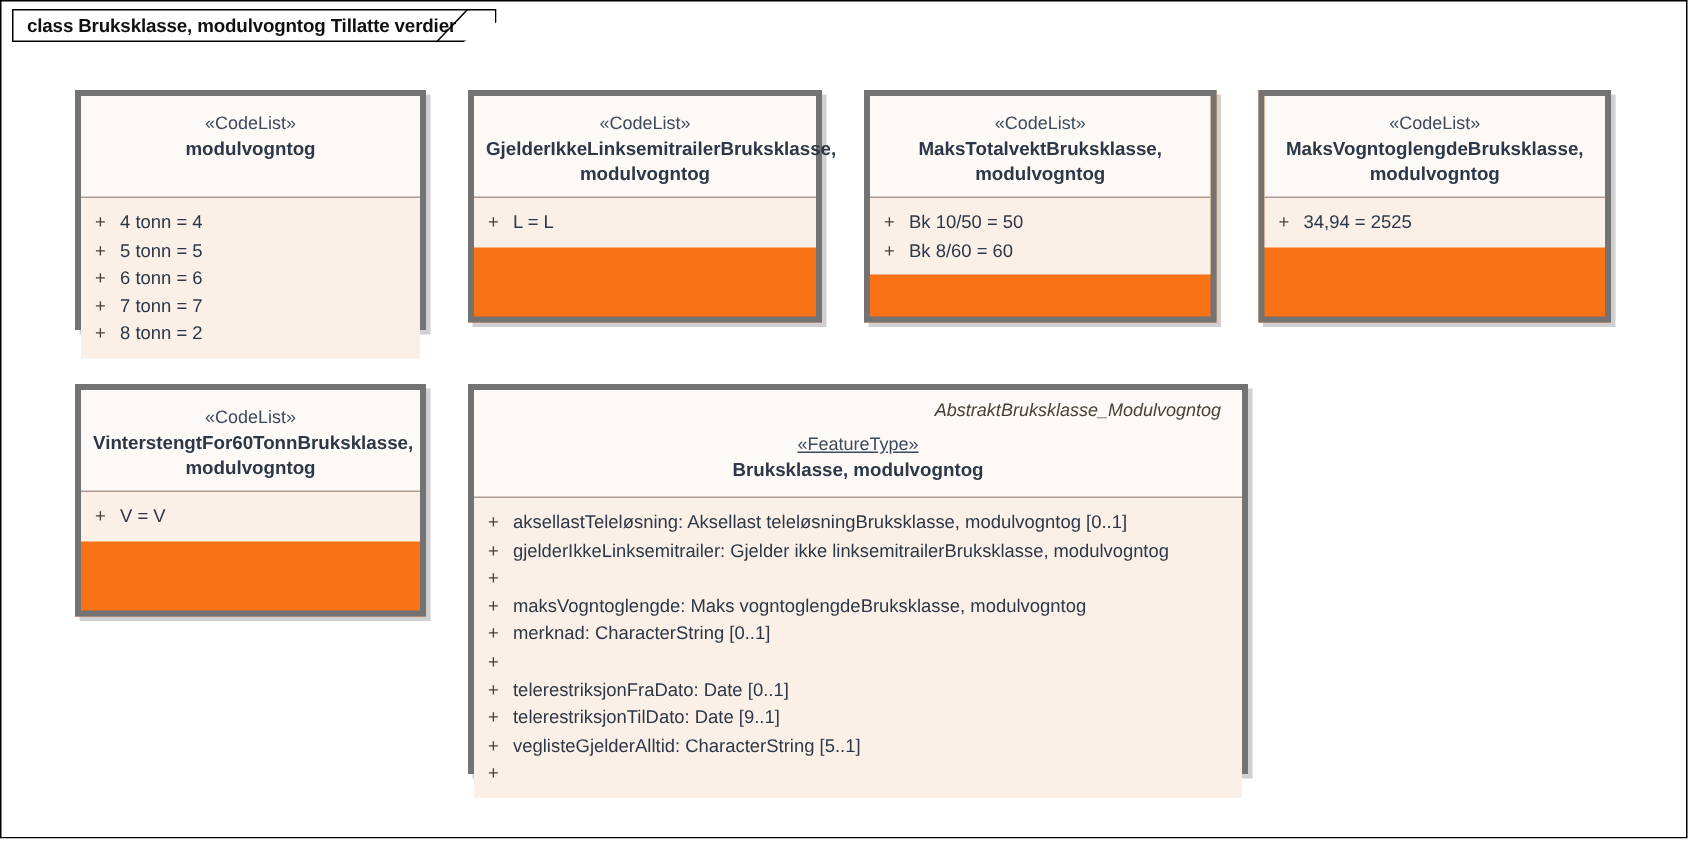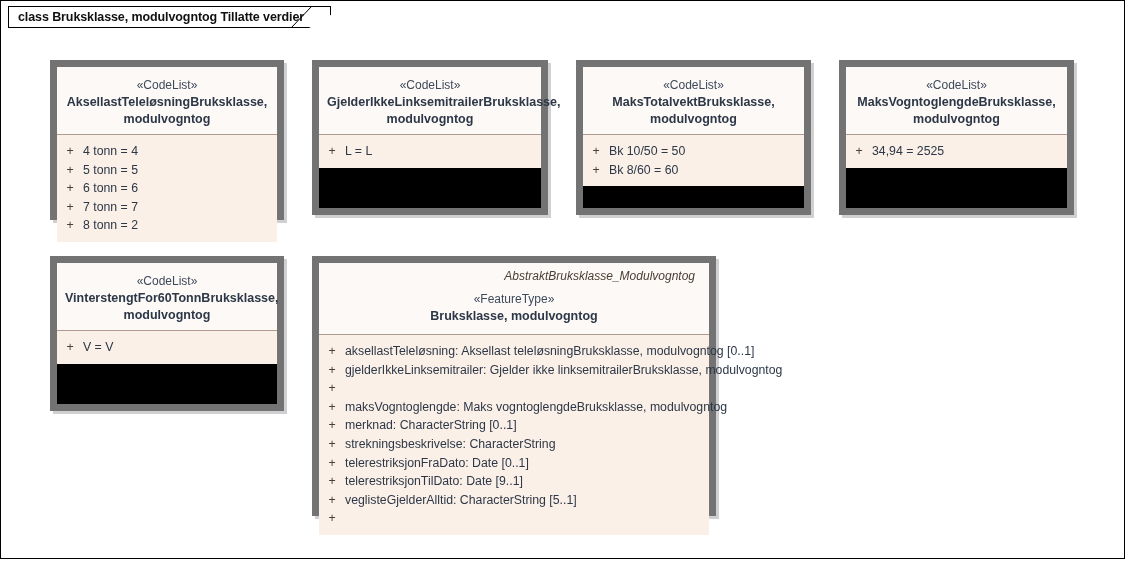--- a/index.html
+++ b/index.html
@@ -52,22 +52,22 @@
     top: 5px;
     width: 32px;
     height: 23px;
     pointer-events: none;
   }
 
   
   .uml-class {
     position: absolute;
     box-sizing: border-box;
-    border: 7px solid #737373;
-    background: #000000;
+    border: 4px solid #737373;
+    background: #f97316;
     box-shadow: 3px 3px 0 0 rgba(170,170,175,0.55);
   }
   .uml-header {
     background: #fdf9f6;
     padding: 9px 8px 9px 8px;
     text-align: center;
     box-sizing: border-box;
   }
   .uml-header.with-divider {
     border-bottom: 1px solid #b09a94;
@@ -131,21 +131,20 @@
   <div id="diagram-title-tab">
     <span class="tab-label">class Bruksklasse, modulvogntog Tillatte verdier</span>
   </div>
   <svg id="diagram-title-tab-diagonal" viewBox="0 0 32 23">
     <line x1="0" y1="22" x2="21" y2="0" stroke="#000000" stroke-width="1"></line>
   </svg>
 
   <div class="uml-class" style="left:49px; top:59px; width:234px; height:160px;">
     <div class="uml-header with-divider" style="height:68px;">
       <div class="stereotype">«CodeList»</div>
-      <div class="class-name">AksellastTeleløsningBruksklasse,</div>
       <div class="class-name">modulvogntog</div>
     </div>
     <div class="uml-body codelist-body">
       <div class="uml-feature">
         <span class="vis">+</span>
         <span class="sig">4 tonn = 4</span>
       </div>
       <div class="uml-feature">
         <span class="vis">+</span>
         <span class="sig">5 tonn = 5</span>
@@ -218,24 +217,24 @@
       <div class="class-name">modulvogntog</div>
     </div>
     <div class="uml-body codelist-body">
       <div class="uml-feature">
         <span class="vis">+</span>
         <span class="sig">V = V</span>
       </div>
     </div>
   </div>
 
-  <div class="uml-class" style="left:311px; top:255px; width:404px; height:260px;">
+  <div class="uml-class" style="left:311px; top:255px; width:520px; height:260px;">
     <div class="uml-header with-divider" style="height:72px; padding-top:3px;">
       <div class="abstract-qualifier">AbstraktBruksklasse_Modulvogntog</div>
-      <div class="stereotype" style="margin-top:4px;">«FeatureType»</div>
+      <div class="stereotype" style="margin-top:4px;text-decoration:underline;">«FeatureType»</div>
       <div class="class-name">Bruksklasse, modulvogntog</div>
     </div>
     <div class="uml-body">
       <div class="uml-feature">
         <span class="vis">+</span>
         <span class="sig">aksellastTeleløsning: Aksellast teleløsningBruksklasse, modulvogntog [0..1]</span>
       </div>
       <div class="uml-feature squeezed">
         <span class="vis">+</span>
         <span class="sig">gjelderIkkeLinksemitrailer: Gjelder ikke linksemitrailerBruksklasse, modulvogntog</span>
@@ -246,21 +245,20 @@
       <div class="uml-feature">
         <span class="vis">+</span>
         <span class="sig">maksVogntoglengde: Maks vogntoglengdeBruksklasse, modulvogntog</span>
       </div>
       <div class="uml-feature">
         <span class="vis">+</span>
         <span class="sig">merknad: CharacterString [0..1]</span>
       </div>
       <div class="uml-feature">
         <span class="vis">+</span>
-        <span class="sig">strekningsbeskrivelse: CharacterString</span>
       </div>
       <div class="uml-feature">
         <span class="vis">+</span>
         <span class="sig">telerestriksjonFraDato: Date [0..1]</span>
       </div>
       <div class="uml-feature">
         <span class="vis">+</span>
         <span class="sig">telerestriksjonTilDato: Date [9..1]</span>
       </div>
       <div class="uml-feature">

